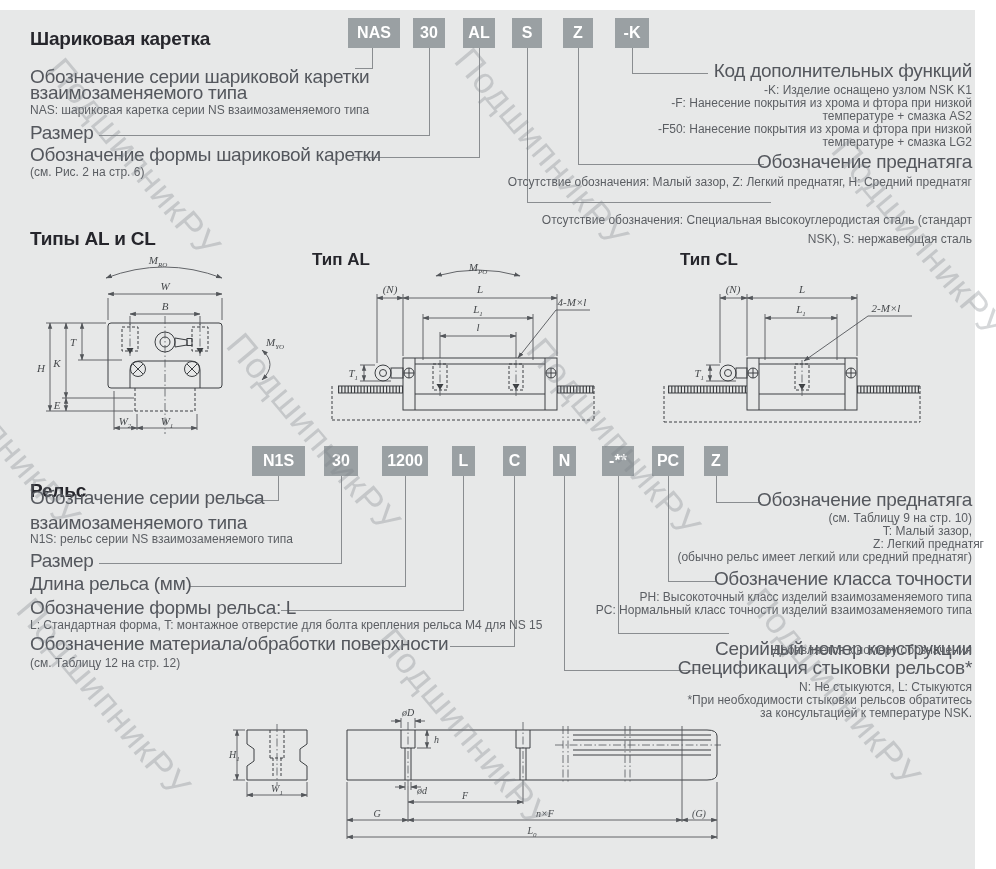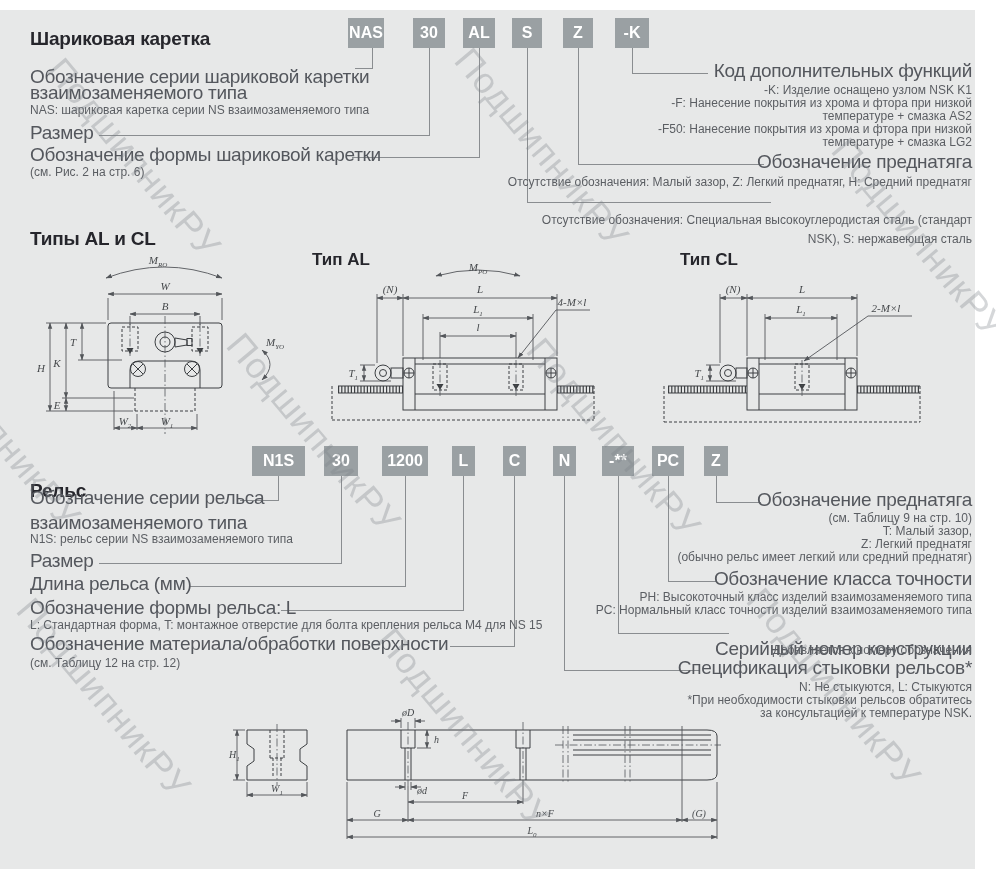--- a/index.html
+++ b/index.html
@@ -42,21 +42,21 @@
     <span class="wm" style="left:-70px;top:320px;">ПодшипникРУ</span>
     <span class="wm" style="left:250px;top:325px;">ПодшипникРУ</span>
     <span class="wm" style="left:550px;top:330px;">ПодшипникРУ</span>
     <span class="wm" style="left:40px;top:590px;">ПодшипникРУ</span>
     <span class="wm" style="left:400px;top:620px;">ПодшипникРУ</span>
     <span class="wm" style="left:770px;top:580px;">ПодшипникРУ</span>
   </div>
 
   <div class="abs h1" style="left:30px;top:28px;">Шариковая каретка</div>
 
-  <div class="codebox" style="left:348px;top:18px;width:36px;">NAS</div>
+  <div class="codebox" style="left:348px;top:18px;width:52px;">NAS</div>
   <div class="codebox" style="left:413px;top:18px;width:32px;">30</div>
   <div class="codebox" style="left:463px;top:18px;width:32px;">AL</div>
   <div class="codebox" style="left:512px;top:18px;width:30px;">S</div>
   <div class="codebox" style="left:563px;top:18px;width:30px;">Z</div>
   <div class="codebox" style="left:615px;top:18px;width:34px;">-K</div>
 
   <div class="conn-l" style="left:355px;top:48px;width:17px;height:20px;"></div>
   <div class="conn-l" style="left:99px;top:48px;width:330px;height:87px;"></div>
   <div class="conn-l" style="left:352px;top:48px;width:127px;height:109px;"></div>
   <div class="conn-r" style="left:527px;top:48px;width:243px;height:154px;"></div>
@@ -254,21 +254,21 @@
   <div class="abs lbl" style="left:30px;top:550px;">Размер</div>
   <div class="abs lbl" style="left:30px;top:573px;">Длина рельса (мм)</div>
   <div class="abs lbl" style="left:30px;top:597px;">Обозначение формы рельса: L</div>
   <div class="abs note" style="left:30px;top:619px;">L: Стандартная форма, T: монтажное отверстие для болта крепления рельса M4 для NS 15</div>
   <div class="abs lbl" style="left:30px;top:633px;">Обозначение материала/обработки поверхности</div>
   <div class="abs note" style="left:30px;top:657px;">(см. Таблицу 12 на стр. 12)</div>
 
   <div class="abs lbl r" style="right:24px;top:489px;">Обозначение преднатяга</div>
   <div class="abs note r" style="right:24px;top:512px;">(см. Таблицу 9 на стр. 10)</div>
   <div class="abs note r" style="right:24px;top:525px;">T: Малый зазор,</div>
-  <div class="abs note r" style="right:24px;top:538px;">Z: Легкий преднатяг</div>
+  <div class="abs note r" style="right:12px;top:538px;">Z: Легкий преднатяг</div>
   <div class="abs note r" style="right:24px;top:551px;">(обычно рельс имеет легкий или средний преднатяг)</div>
   <div class="abs lbl r" style="right:24px;top:568px;">Обозначение класса точности</div>
   <div class="abs note r" style="right:24px;top:591px;">PH: Высокоточный класс изделий взаимозаменяемого типа</div>
   <div class="abs note r" style="right:24px;top:604px;">PC: Нормальный класс точности изделий взаимозаменяемого типа</div>
   <div class="abs lbl r" style="right:24px;top:620px;margin-top:18px;">Серийный номер конструкции</div>
   <div class="abs note r" style="right:24px;top:644px;">Добавляется к номеру обозначения</div>
   <div class="abs lbl r" style="right:24px;top:657px;">Спецификация стыковки рельсов*</div>
   <div class="abs note r" style="right:24px;top:681px;">N: Не стыкуются, L: Стыкуются</div>
   <div class="abs note r" style="right:24px;top:694px;">*При необходимости стыковки рельсов обратитесь</div>
   <div class="abs note r" style="right:24px;top:707px;">за консультацией к температуре NSK.</div>

